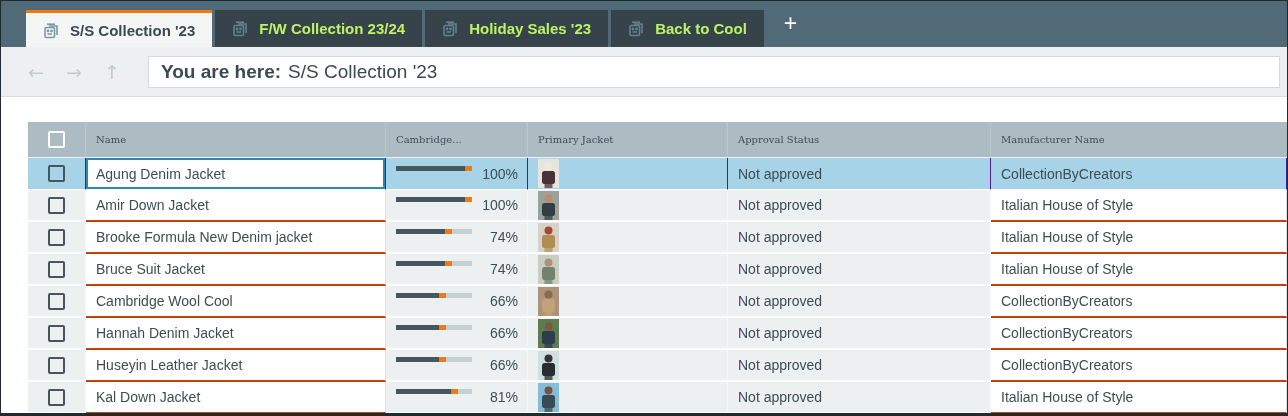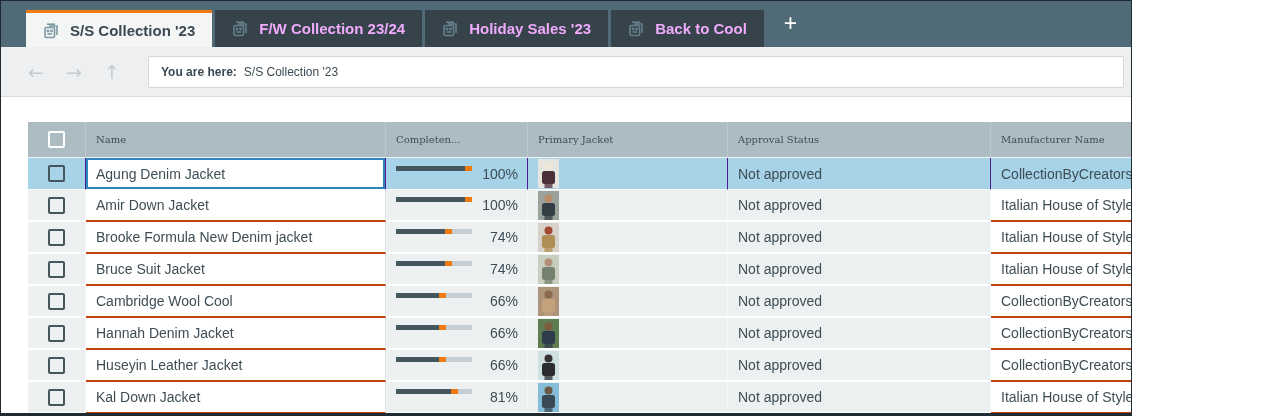--- a/index.html
+++ b/index.html
@@ -1,39 +1,39 @@
 <!DOCTYPE html>
 <html style="--orange: #ee7a10; --sel: #a6d3e8; --header-bg: #adbbc3; --tabbar-bg: #506a77; --tab-bg: #37434b; --fill: #46565f; --track: #c5ced3; --editb: #2e86b8;"><head>
 <meta charset="utf-8">
 <style>
   :root{
     --orange:#ee7a10; --sel:#a6d3e8; --header-bg:#adbbc3; --tabbar-bg:#506a77;
     --tab-bg:#37434b; --fill:#46565f; --track:#c5ced3; --editb:#2e86b8;
   }
   *{margin:0;padding:0}
   body{background:#fff}
-  .window{width:1132px;height:416px;box-sizing:border-box;border:1px solid #1f2b31;
+  .window{width:1288px;height:416px;box-sizing:border-box;border:1px solid #1f2b31;
     border-bottom-width:3px;overflow:hidden;background:#fff;
     font-family:"Liberation Sans",sans-serif;}
   
   .tabbar{height:46px;background:var(--tabbar-bg);display:flex;align-items:flex-end;padding-left:25px}
   .tabs{display:flex;gap:3px}
   .tab{display:flex;align-items:center;gap:10px;padding:0 17px;height:37px;background:var(--tab-bg);
-    color:#f0abfc;font-weight:bold;font-size:15px;box-sizing:border-box;cursor:default;white-space:nowrap}
+    color:#bef264;font-weight:bold;font-size:15px;box-sizing:border-box;cursor:default;white-space:nowrap}
   .tab.active{background:#f4f5f5;color:#3b4a52;border-top:3px solid var(--orange)}
   .ticon{display:inline-flex;color:#64808d}
   .tab.active .ticon{color:#7d98a5}
   .tab-add{color:#fff;font-size:23px;font-weight:normal;margin-left:20px;align-self:center;
     padding-bottom:2px;cursor:default}
   
   .crumbbar{height:50px;background:#edeff0;border-bottom:1px solid #d8dcde;display:flex;
     align-items:center;padding:0 7px 0 27px;box-sizing:border-box}
   .nav-arrow{color:#c5cbce;font-size:19px;width:38px;cursor:default;font-family:"DejaVu Sans",sans-serif}
   .crumbbox{flex:1;background:#fff;border:1px solid #d5d9db;height:32px;box-sizing:border-box;
-    display:flex;align-items:center;padding-left:12px;font-size:12px;color:#3b4a52;gap:7px;margin-left:6px}
+    display:flex;align-items:center;padding-left:12px;font-size:19px;color:#3b4a52;gap:7px;margin-left:6px}
   .crumbbox b{font-weight:bold}
   
   .content{padding:25px 0 0 27px;background:#fff}
   table{border-collapse:separate;border-spacing:0;table-layout:fixed;width:1259px;
     font-size:14px;color:#3e4d55}
   th{background:var(--header-bg);height:36px;font-family:"DejaVu Serif",serif;font-weight:normal;
     font-size:10px;color:#3f4e58;text-align:left;padding:0 0 0 10px;box-sizing:border-box;
     border-right:1px solid #bdc8cf;border-bottom:1px solid #eef2f3}
   th:last-child{border-right:none}
   th.selcol,td.selcol{padding:0;text-align:center}
@@ -135,21 +135,21 @@
           <col style="width:300px">
           <col style="width:142px">
         <col style="width:200px">
           <col style="width:263px">
           <col style="width:296px">
       </colgroup>
       <thead>
           <tr id="headrow">
             <th class="selcol"><span class="cb light"></span></th>
             <th>Name</th>
-            <th>Completen...</th>
+            <th>Cambridge...</th>
             <th>Primary Jacket</th>
             <th>Approval Status</th>
             <th>Manufacturer Name</th>
           </tr>
         </thead>
       <tbody id="gridbody">
           <tr>
             <td class="sel selcol"><span class="cb"></span></td>
             <td class="sel editcell">
               <div class="name-edit">Agung Denim Jacket</div>

